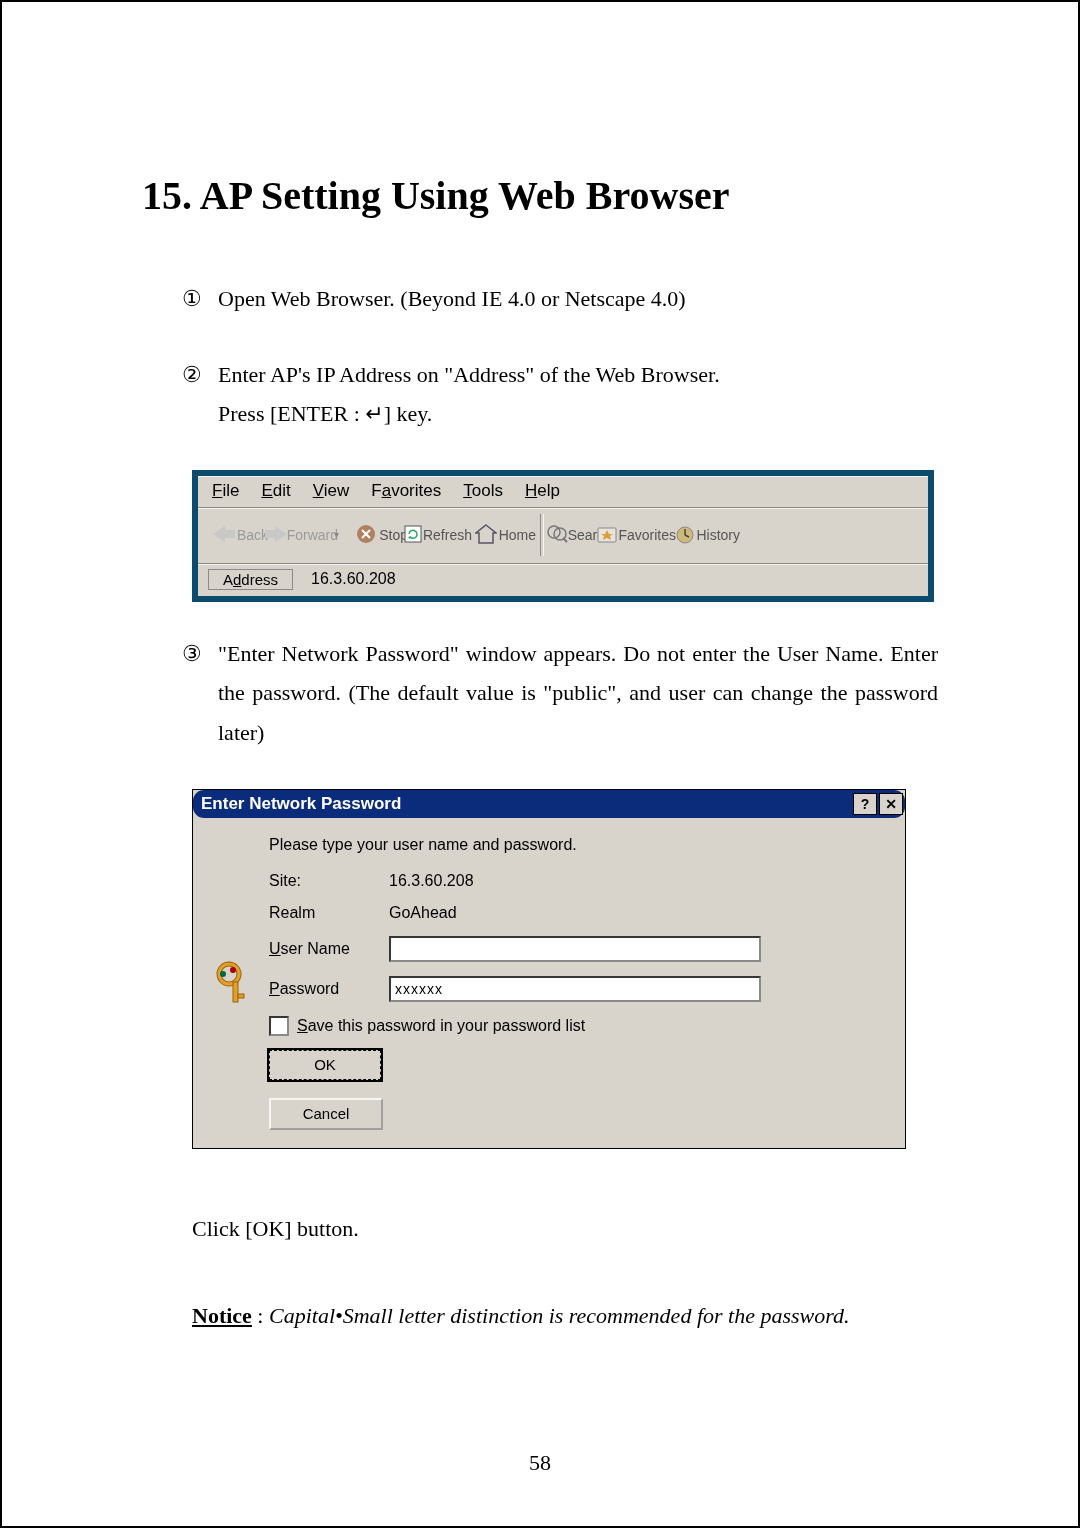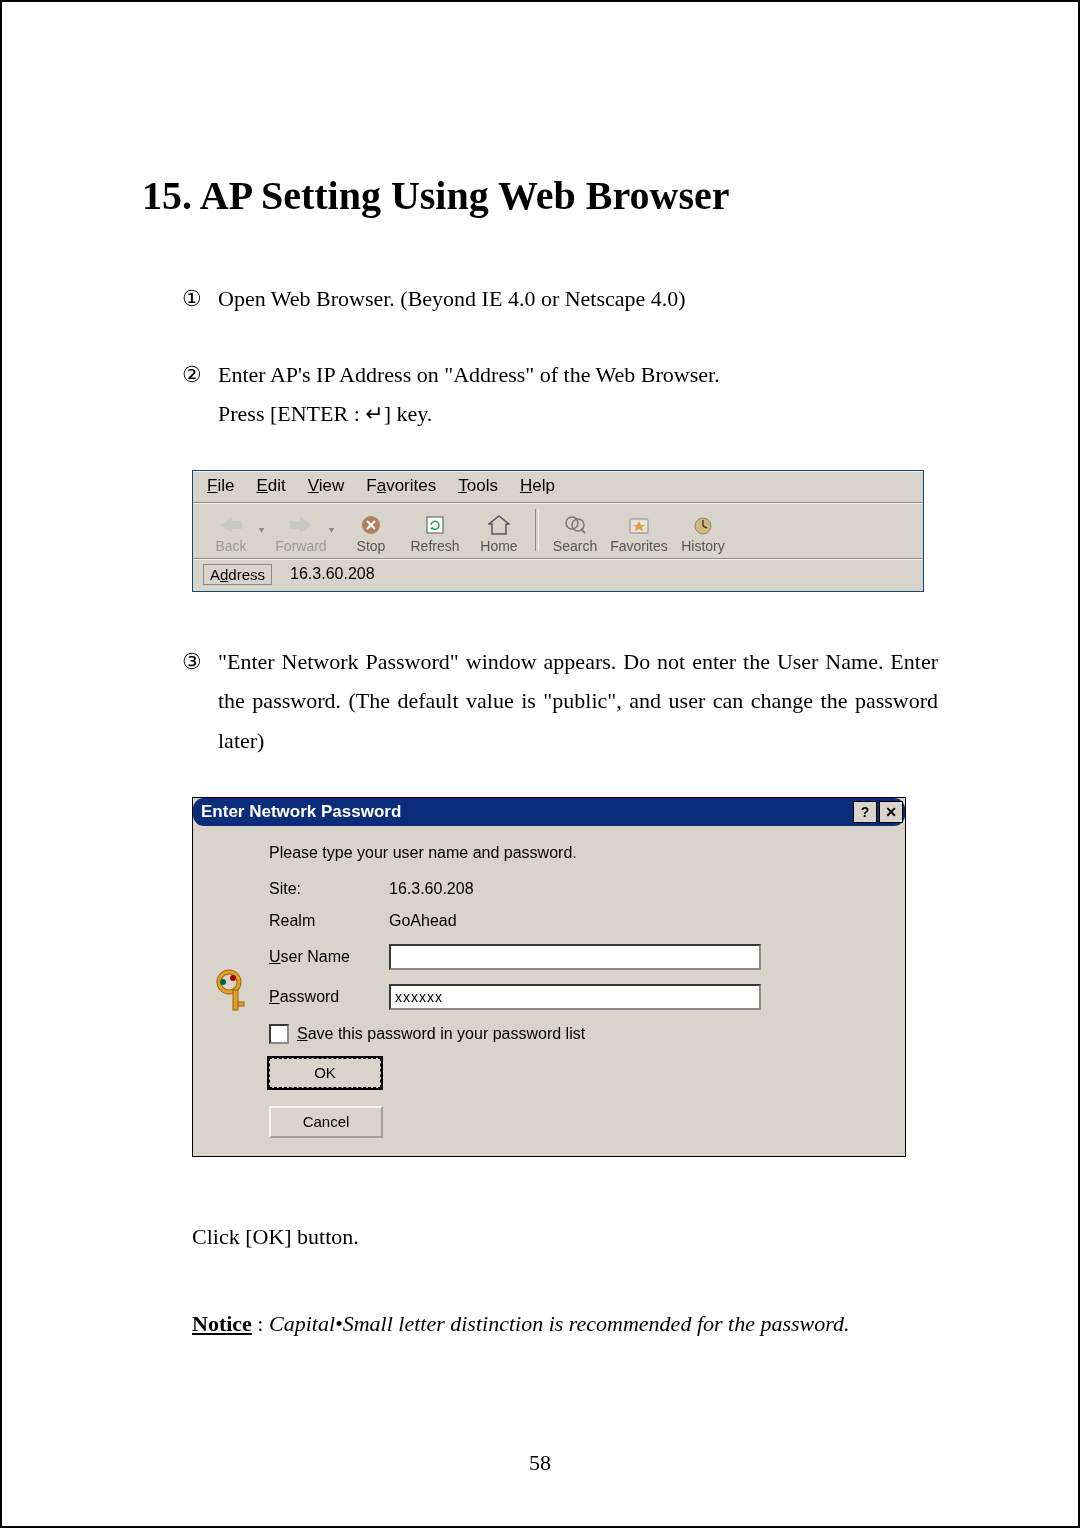--- a/index.html
+++ b/index.html
@@ -41,23 +41,23 @@
   }
   .step .body {
     flex: 1;
   }
   .step .body2 {
     padding-left: 0;
   }
 
   
   .browser-shot {
-    margin: 10px 0 50px 110px;
+    margin: 10px 0 32px 110px;
     width: 730px;
-    border: 1px solid #0c4a6e;
+    border: 6px solid #0c4a6e;
     font-family: Tahoma, Arial, sans-serif;
     font-size: 16px;
     background: #d8d4cc;
     color: #000;
   }
   .menubar {
     display: flex;
     padding: 4px 10px 6px 14px;
     border-bottom: 1px solid #8a8a8a;
     border-top: 1px solid #f2f2ee;
@@ -69,21 +69,20 @@
   .ul { text-decoration: underline; }
   .toolbar {
     display: flex;
     align-items: center;
     padding: 2px 6px 4px 6px;
     border-bottom: 1px solid #8a8a8a;
     border-top: 1px solid #f2f2ee;
   }
   .tbtn {
     display: flex;
-    flex-direction: column;
     align-items: center;
     justify-content: flex-end;
     width: 64px;
     height: 48px;
     font-size: 14px;
     color: #555;
   }
   .tbtn .icon {
     width: 26px;
     height: 22px;
@@ -109,21 +108,21 @@
   }
   .addrbar {
     display: flex;
     align-items: center;
     padding: 4px 10px 6px 10px;
     border-top: 1px solid #f2f2ee;
   }
   .addr-label {
     border: 1px solid #8a8a8a;
     background: #d8d4cc;
-    padding: 1px 6px;
+    padding: 1px 14px;
     font-size: 15px;
     margin-right: 18px;
   }
   .addr-value {
     font-size: 16px;
     color: #000;
   }
 
   
   .dialog {

